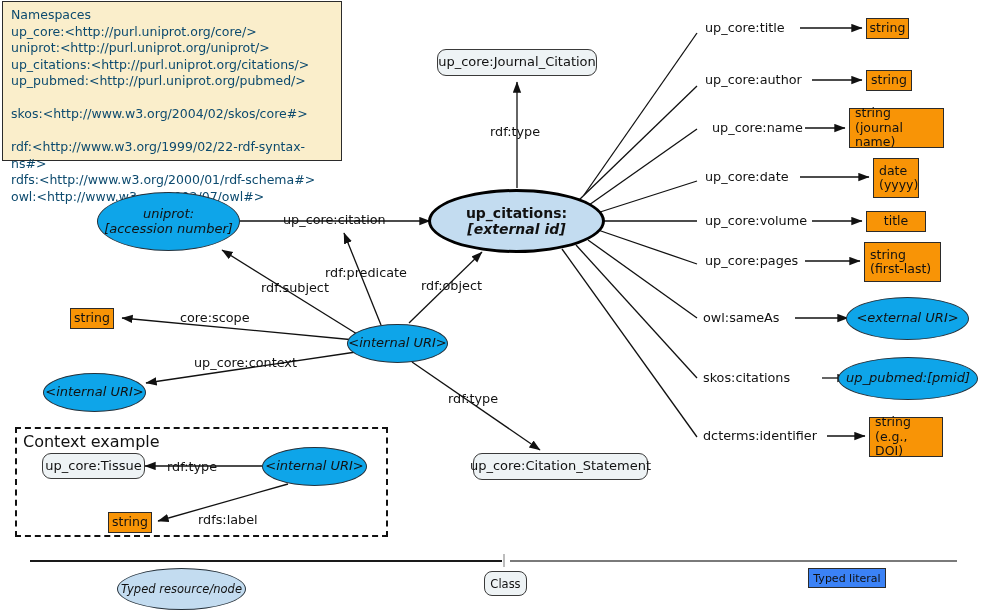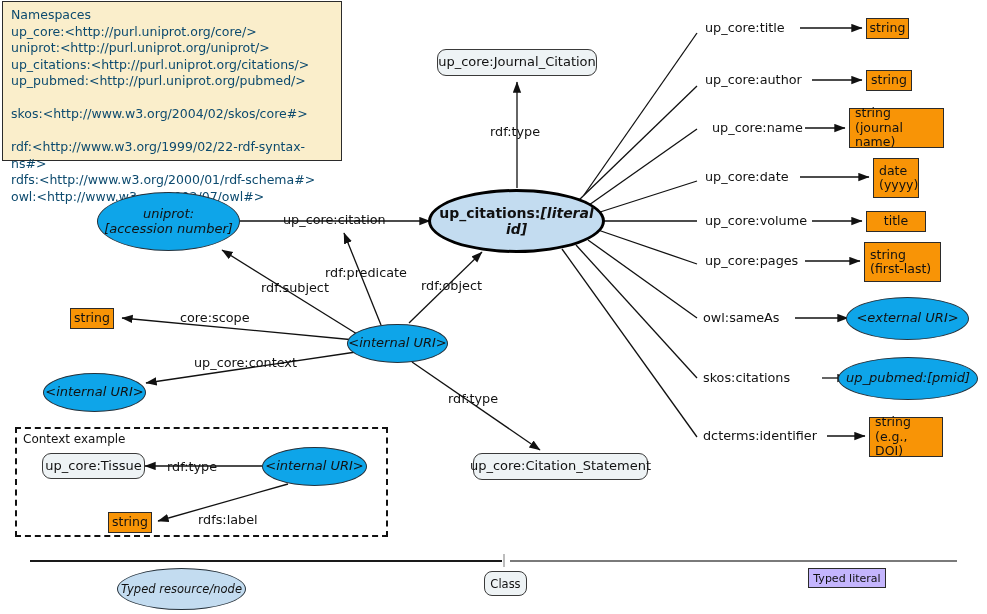--- a/index.html
+++ b/index.html
@@ -97,21 +97,21 @@
   }
   
   .dashed-group {
     position: absolute;
     border: 2px dashed #111;
     box-sizing: border-box;
     background: transparent;
   }
   .group-title {
     position: absolute;
-    font-size: 12px;
+    font-size: 16px;
     color: #111;
     white-space: nowrap;
   }
   
   .legend-rule {
     position: absolute;
     background: #1a1a1a;
     height: 1.6px;
   }
   .legend-rule.grey {
@@ -141,21 +141,21 @@
     background: #eef3f5;
     border: 1.4px solid #3a3a3a;
     border-radius: 8px;
     font-size: 11.5px;
     color: #111;
     display: flex;
     align-items: center;
     justify-content: center;
   }
   .legend-literal {
-    background: #c4b5fd;
+    background: #3b82f6;
     border: 1.2px solid #2b2b2b;
     font-size: 11px;
     color: #111;
     display: flex;
     align-items: center;
     justify-content: center;
   }
 </style>
 </head>
 <body>
@@ -227,21 +227,21 @@
   <div class="node classbox" style="left:437px; top:49px; width:160px; height:27px;">
     <span>up_core:Journal_Citation</span>
   </div>
 
   <div class="node classbox" style="left:473px; top:453px; width:175px; height:27px;">
     <span>up_core:Citation_Statement</span>
   </div>
 
   <div class="node ellipse main" style="left:428px; top:189px; width:177px; height:64px;">
     <span>
-      <span>up_citations:</span><span class="ital">[literal id]</span>
+      <span>up_citations:</span><span class="ital">[external id]</span>
     </span>
   </div>
 
   <div class="node ellipse" style="left:97px; top:192px; width:143px; height:59px;">
     <span>
       <span>uniprot:</span><br>
       <span>[accession number]</span>
     </span>
   </div>
 

